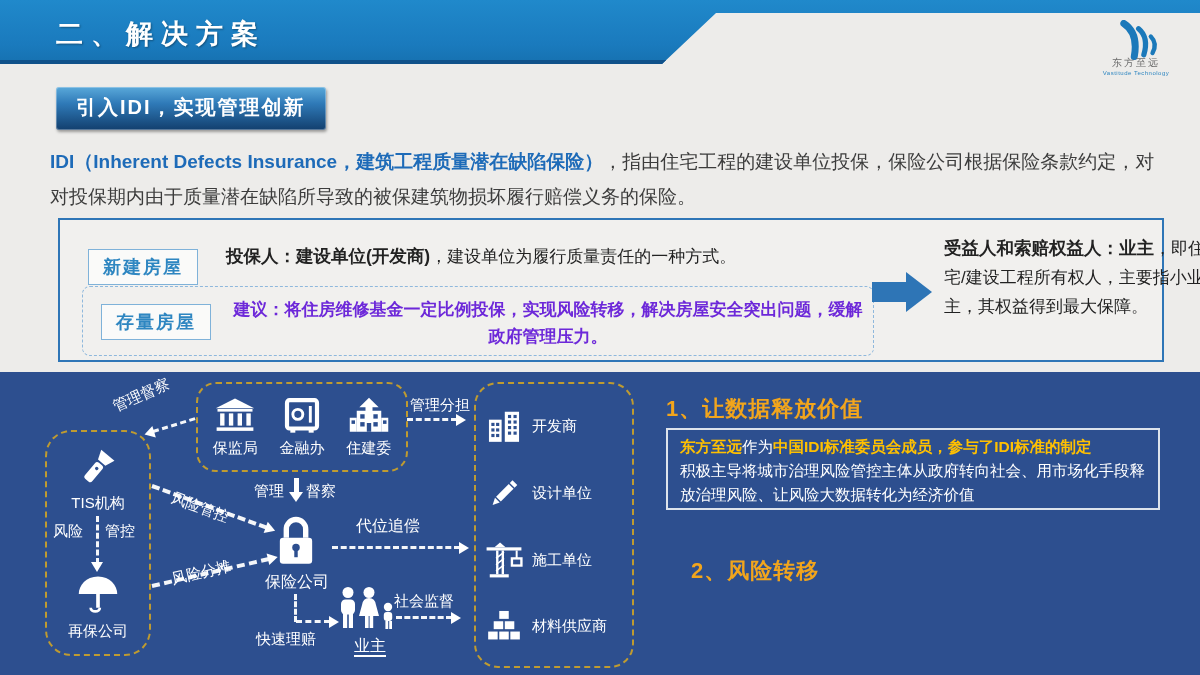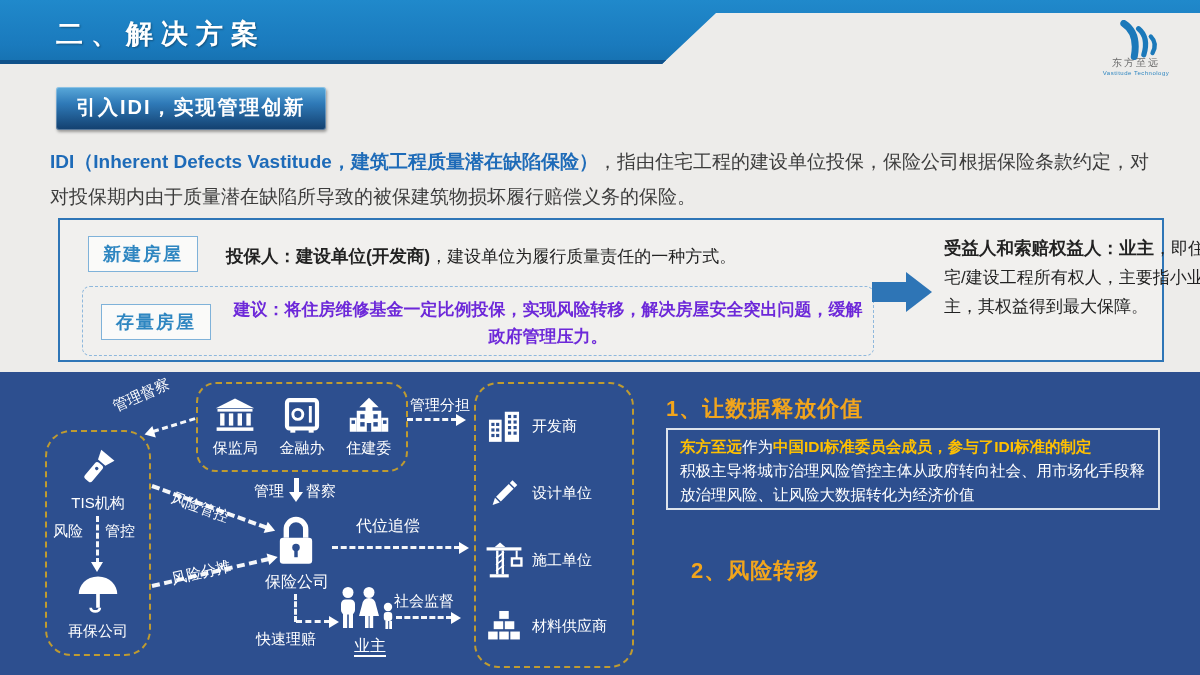--- a/index.html
+++ b/index.html
@@ -46,21 +46,21 @@
   
   .obox {
     position:absolute; left:58px; top:218px; width:1106px; height:144px;
     border:2px solid #2e75b6; background:rgba(255,255,255,.22);
   }
   .tag {
     position:absolute; border:1px solid #7fb2d9; background:rgba(255,255,255,.65);
     color:#2e86c1; font-weight:bold; font-size:18px; letter-spacing:2px;
     padding:5px 14px;
   }
-  .tag-new { left:28px; top:16px;text-align:center; }
+  .tag-new { left:28px; top:29px;text-align:center; }
   .row-new { position:absolute; left:166px; top:24px; font-size:17px; color:#222; }
   .row-new b { font-size:17.5px; }
   .dashbox {
     position:absolute; left:22px; top:66px; width:792px; height:70px;
     border:1px dashed #8fb8dc; border-radius:8px;font-family:Liberation Serif, serif;
   }
   .tag-stock { left:18px; top:17px; }
   .stock-text {
     position:absolute; left:150px; top:9px; width:630px;
     font-size:17px; font-weight:bold; color:#6d28d9; line-height:27px; text-align:center;
@@ -125,21 +125,21 @@
       <path d="M47 19 Q55 27 49 38" stroke="#1b79ba" stroke-width="5" stroke-linecap="round"></path>
     </svg>
   </span>
   <div class="logo-name">东方至远</div>
   <div class="logo-sub">Vastitude Technology</div>
 </div>
 
 <div class="badge">引入IDI，实现管理创新</div>
 
 <p class="lead">
-  <span class="hl">IDI（Inherent Defects Vastitude，建筑工程质量潜在缺陷保险）</span><span>，指由住宅工程的建设单位投保，保险公司根据保险条款约定，对对投保期内由于质量潜在缺陷所导致的被保建筑物损坏履行赔偿义务的保险。</span>
+  <span class="hl">IDI（Inherent Defects Insurance，建筑工程质量潜在缺陷保险）</span><span>，指由住宅工程的建设单位投保，保险公司根据保险条款约定，对对投保期内由于质量潜在缺陷所导致的被保建筑物损坏履行赔偿义务的保险。</span>
 </p>
 
 <div class="obox">
   <div class="tag tag-new">新建房屋</div>
   <div class="row-new">
     <b>投保人：建设单位(开发商)</b><span>，建设单位为履行质量责任的一种方式。</span>
   </div>
   <div class="dashbox">
     <div class="tag tag-stock">存量房屋</div>
     <div class="stock-text">建议：将住房维修基金一定比例投保，实现风险转移，解决房屋安全突出问题，缓解政府管理压力。</div>

